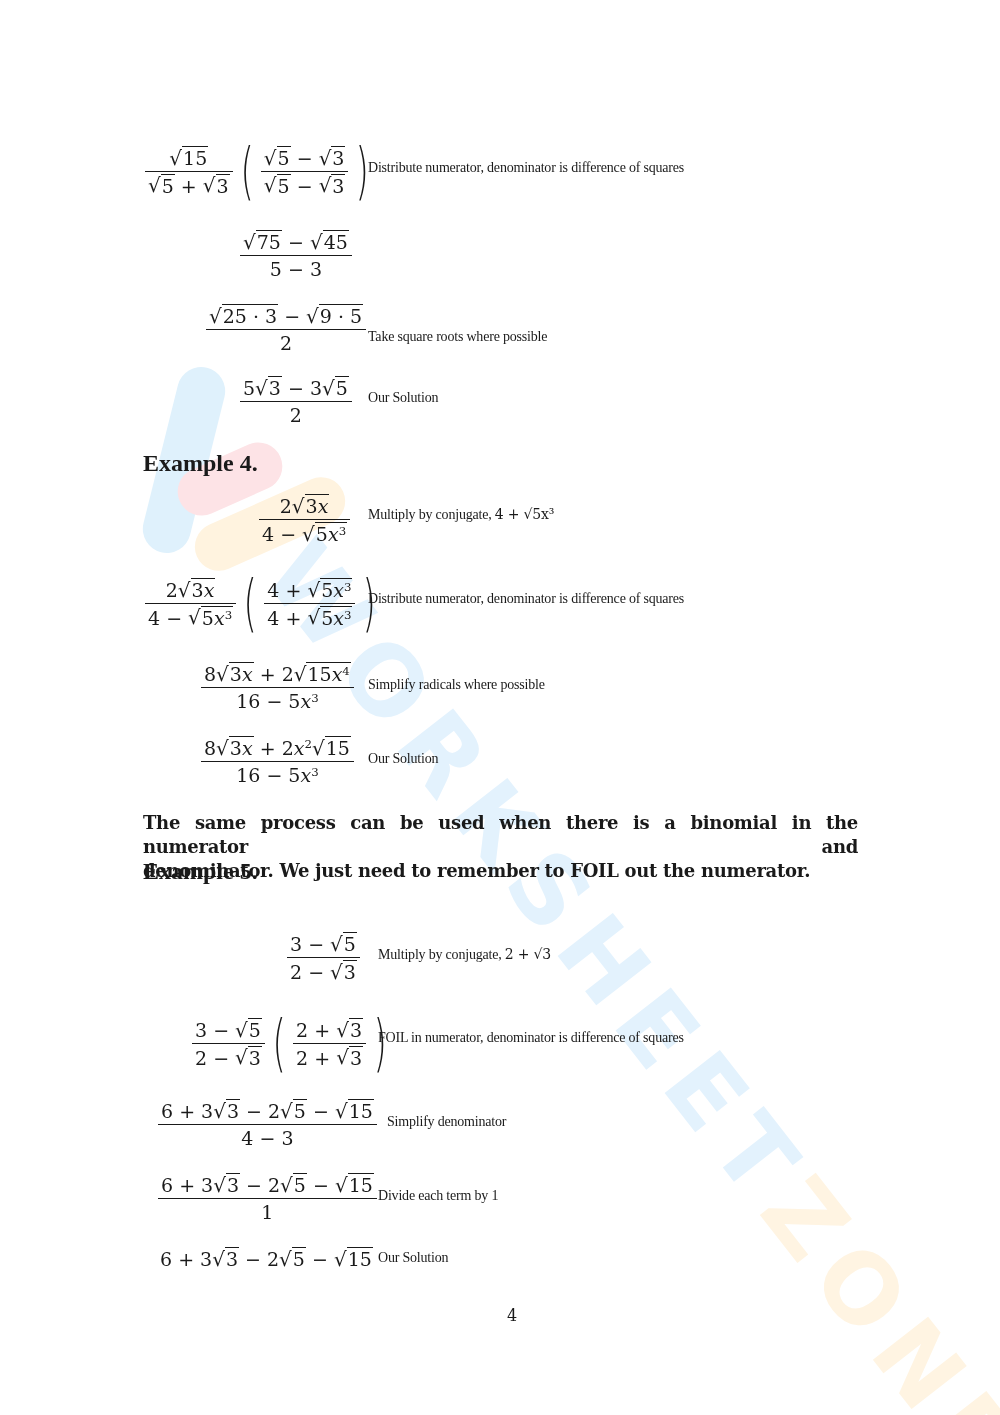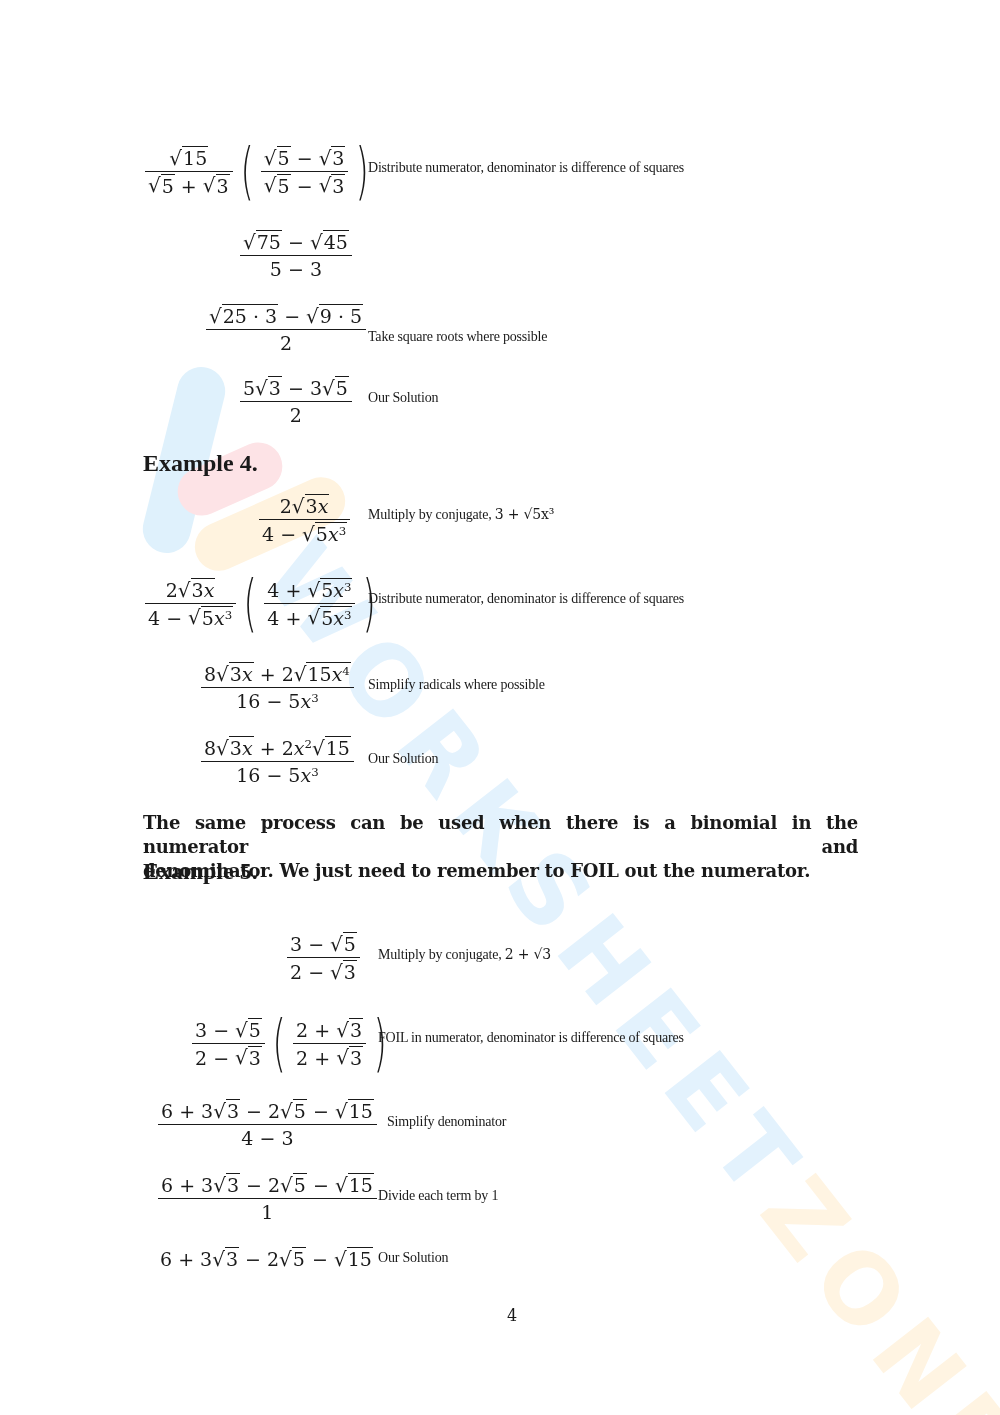--- a/index.html
+++ b/index.html
@@ -142,21 +142,21 @@
             <span class="sym">√</span>
             <span class="rc"><span>3</span><i class="v">x</i></span>
           </span></span>
       <span class="den"><span>4</span><span> − </span><span class="rad">
             <span class="sym">√</span>
             <span class="rc"><span>5</span><i class="v">x</i><sup>3</sup></span>
           </span></span>
     </span>
   </div>
   <div class="note" style="left:368px; top:506px;">
-    <span>Multiply by conjugate, </span><span class="m">3 + √5x³</span>
+    <span>Multiply by conjugate, </span><span class="m">4 + √5x³</span>
   </div>
 
   <div class="expr" style="left:143px; top:572px;">
     <span class="frac">
       <span class="num"><span>2</span><span class="rad">
             <span class="sym">√</span>
             <span class="rc"><span>3</span><i class="v">x</i></span>
           </span></span>
       <span class="den"><span>4</span><span> − </span><span class="rad">
             <span class="sym">√</span>

